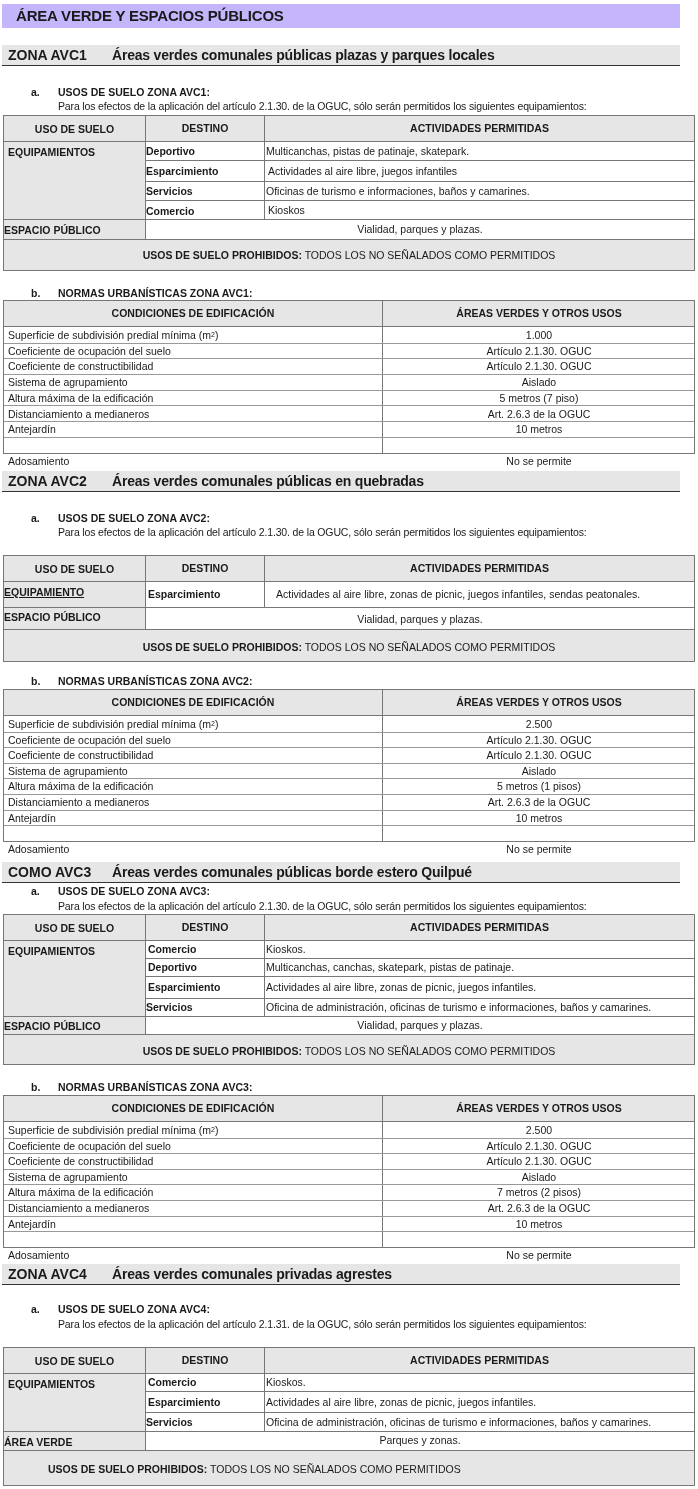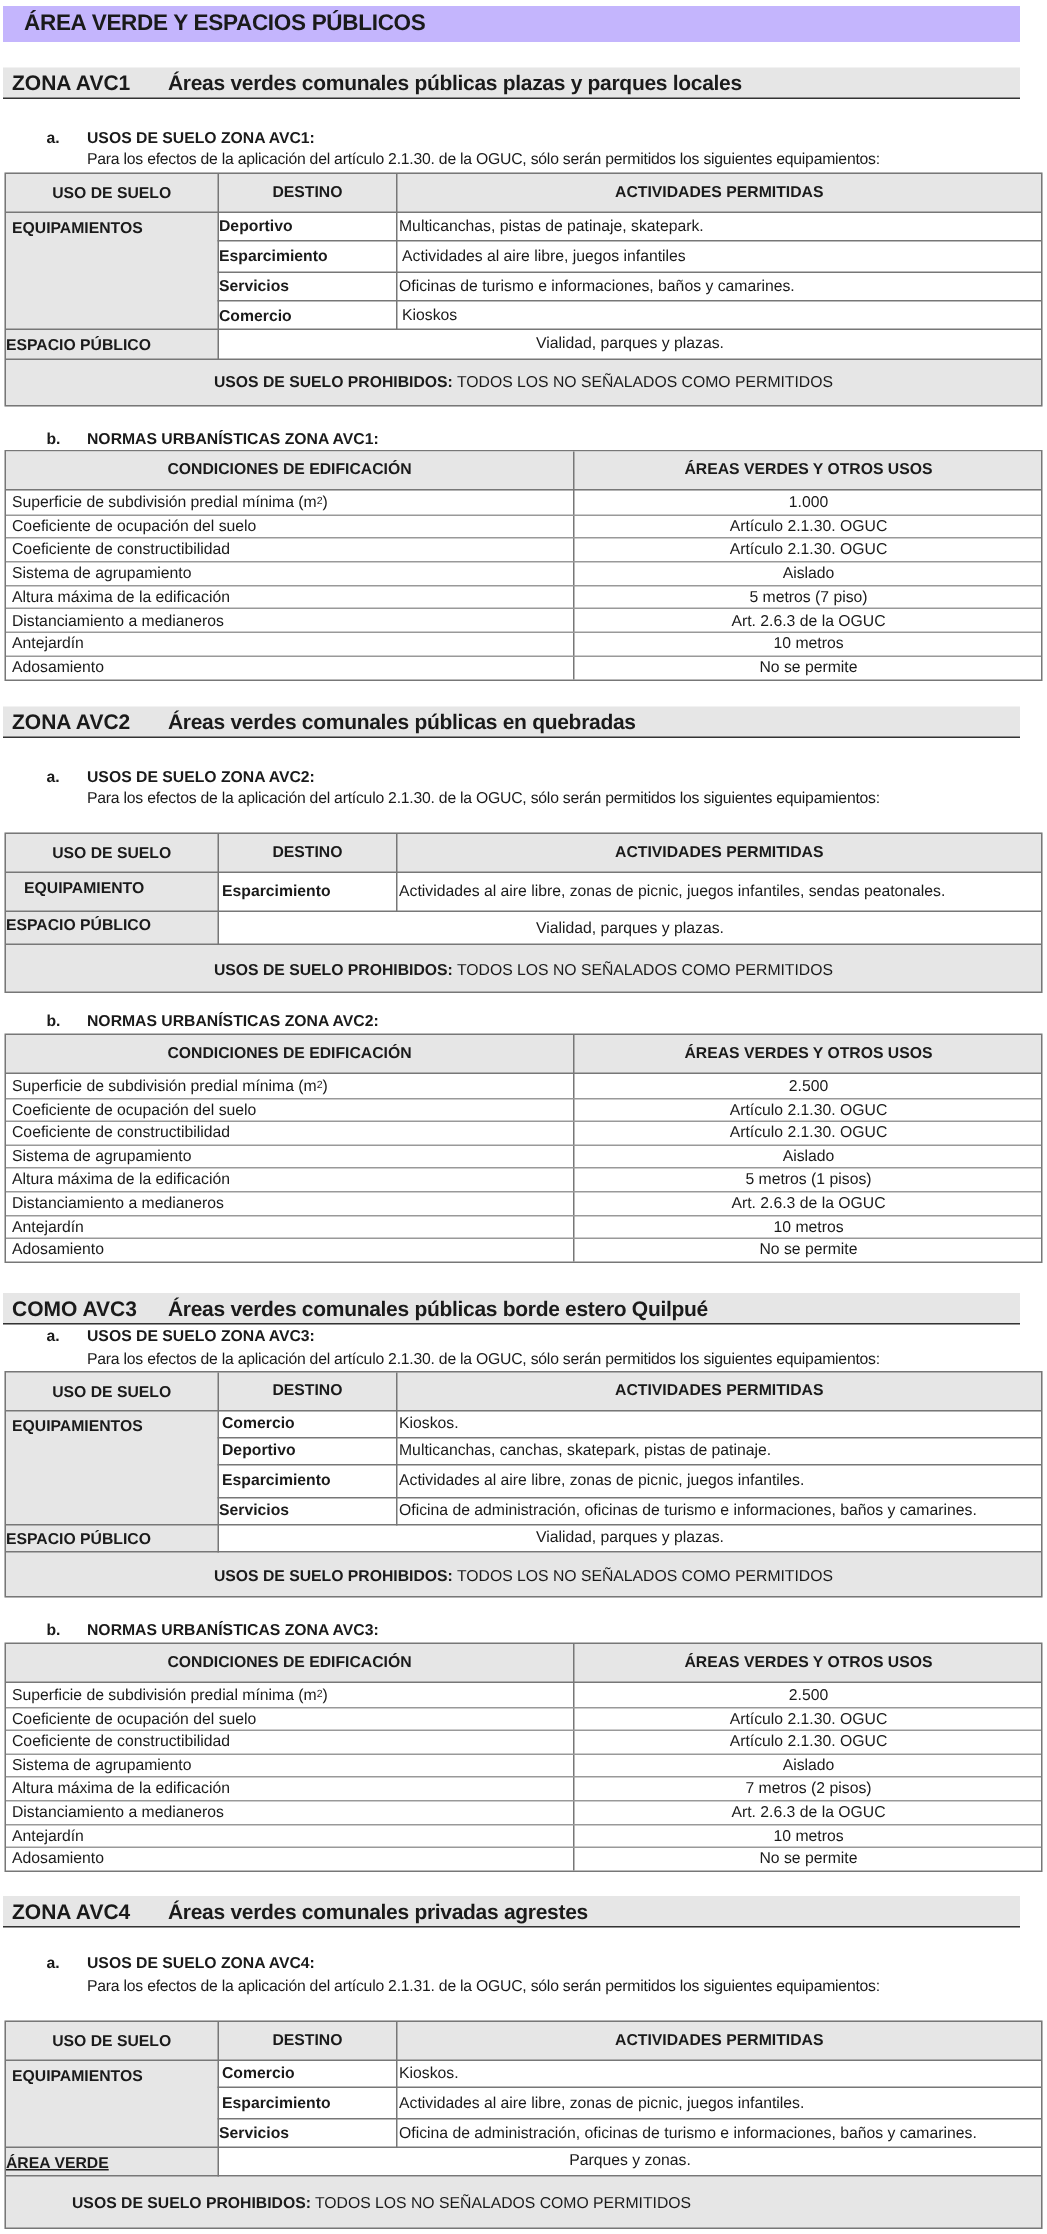--- a/index.html
+++ b/index.html
@@ -32,21 +32,21 @@
   .utable .vline { position: absolute; width: 1.2px; background: #777; }
   .utable .hline { position: absolute; height: 1.2px; background: #777; }
   .utable .white { position: absolute; background: #ffffff; }
   .utable .bold { font-weight: bold; }
 
   
   .ntable { left: 3px; width: 692px; border: 1.3px solid #777; background: #ffffff; }
   .ntable .nhdr { position: absolute; left: 0; top: 0; width: 100%; height: 26px; background: #e6e6e6; border-bottom: 1.2px solid #777; }
   .ntable .vline { position: absolute; left: 378px; top: 0; bottom: 0; width: 1.2px; background: #777; }
   .ntable .row { position: absolute; left: 0; width: 100%; height: 15.6px; border-bottom: 1px solid #999; font-size: 10.5px; line-height: 15px; }
-  .ntable .row:last-child { border-bottom: none; }
+  .ntable .row:last-child { border-bottom: none; margin-top: 16px; }
   .ntable .row .k { position: absolute; left: 4px; white-space: nowrap; }
   .ntable .row .v { position: absolute; left: 380px; width: 310px; text-align: center; white-space: nowrap; }
   .ntable .hk { position: absolute; left: 0; width: 378px; top: 6px; text-align: center; font-size: 10.5px; font-weight: bold; }
   .ntable .hv { position: absolute; left: 380px; width: 310px; top: 6px; text-align: center; font-size: 10.5px; font-weight: bold; }
   sup { font-size: 7px; vertical-align: top; position: relative; top: -1px; }
 </style>
 </head>
 <body>
 
 <div class="abs main-title">ÁREA VERDE Y ESPACIOS PÚBLICOS</div>
@@ -150,23 +150,23 @@
 <div class="abs utable" style="top:555px; height:107px;">
   <div class="white" style="left:142px; top:26px; width:548px; height:48px;"></div>
   <div class="vline" style="left:141px; top:0; height:74px;"></div>
   <div class="vline" style="left:260px; top:0; height:52px;"></div>
   <div class="hline" style="left:0; top:25px; width:690px;"></div>
   <div class="hline" style="left:0; top:51px; width:690px;"></div>
   <div class="hline" style="left:0; top:73px; width:690px;"></div>
   <div class="cell hdr" style="left:0; width:141px; top:7px;">USO DE SUELO</div>
   <div class="cell hdr" style="left:142px; width:118px; top:6px;">DESTINO</div>
   <div class="cell hdr" style="left:261px; width:429px; top:6px;">ACTIVIDADES PERMITIDAS</div>
-  <div class="cell bold" style="left:12px; top:30px;">EQUIPAMIENTO</div>
+  <div class="cell bold" style="left:0; top:30px;text-decoration:underline;">EQUIPAMIENTO</div>
   <div class="cell bold" style="left:144px; top:32px;">Esparcimiento</div>
-  <div class="cell" style="left:262px; top:32px;text-align:center;">Actividades al aire libre, zonas de picnic, juegos infantiles, sendas peatonales.</div>
+  <div class="cell" style="left:272px; top:32px;text-align:center;">Actividades al aire libre, zonas de picnic, juegos infantiles, sendas peatonales.</div>
   <div class="cell bold" style="left:0; top:55px;">ESPACIO PÚBLICO</div>
   <div class="cell" style="left:142px; width:548px; text-align:center; top:57px;">Vialidad, parques y plazas.</div>
   <div class="cell" style="left:0; width:690px; text-align:center; top:85px;">
     <b>USOS DE SUELO PROHIBIDOS:</b><span> TODOS LOS NO SEÑALADOS COMO PERMITIDOS</span>
   </div>
 </div>
 
 <div class="abs sec-head" style="top:675px; left:0; width:698px; height:14px;">
   <span class="letter">b.</span>
   <span class="txt">NORMAS URBANÍSTICAS ZONA AVC2:</span>
@@ -314,18 +314,18 @@
   <div class="cell hdr" style="left:0; width:141px; top:7px;">USO DE SUELO</div>
   <div class="cell hdr" style="left:142px; width:118px; top:6px;">DESTINO</div>
   <div class="cell hdr" style="left:261px; width:429px; top:6px;">ACTIVIDADES PERMITIDAS</div>
   <div class="cell bold" style="left:4px; top:30px;">EQUIPAMIENTOS</div>
   <div class="cell bold" style="left:144px; top:28px;">Comercio</div>
   <div class="cell" style="left:262px; top:28px;">Kioskos.</div>
   <div class="cell bold" style="left:144px; top:48px;">Esparcimiento</div>
   <div class="cell" style="left:262px; top:48px;">Actividades al aire libre, zonas de picnic, juegos infantiles.</div>
   <div class="cell bold" style="left:142px; top:68px;">Servicios</div>
   <div class="cell" style="left:262px; top:68px;">Oficina de administración, oficinas de turismo e informaciones, baños y camarines.</div>
-  <div class="cell bold" style="left:0; top:88px;text-decoration:underline;">ÁREA VERDE</div>
+  <div class="cell bold" style="left:0; top:88px;">ÁREA VERDE</div>
   <div class="cell" style="left:142px; width:548px; text-align:center; top:86px;">Parques y zonas.</div>
   <div class="cell" style="left:44px; top:115px;">
     <b>USOS DE SUELO PROHIBIDOS:</b><span> TODOS LOS NO SEÑALADOS COMO PERMITIDOS</span>
   </div>
 </div>
 
 </body></html>

